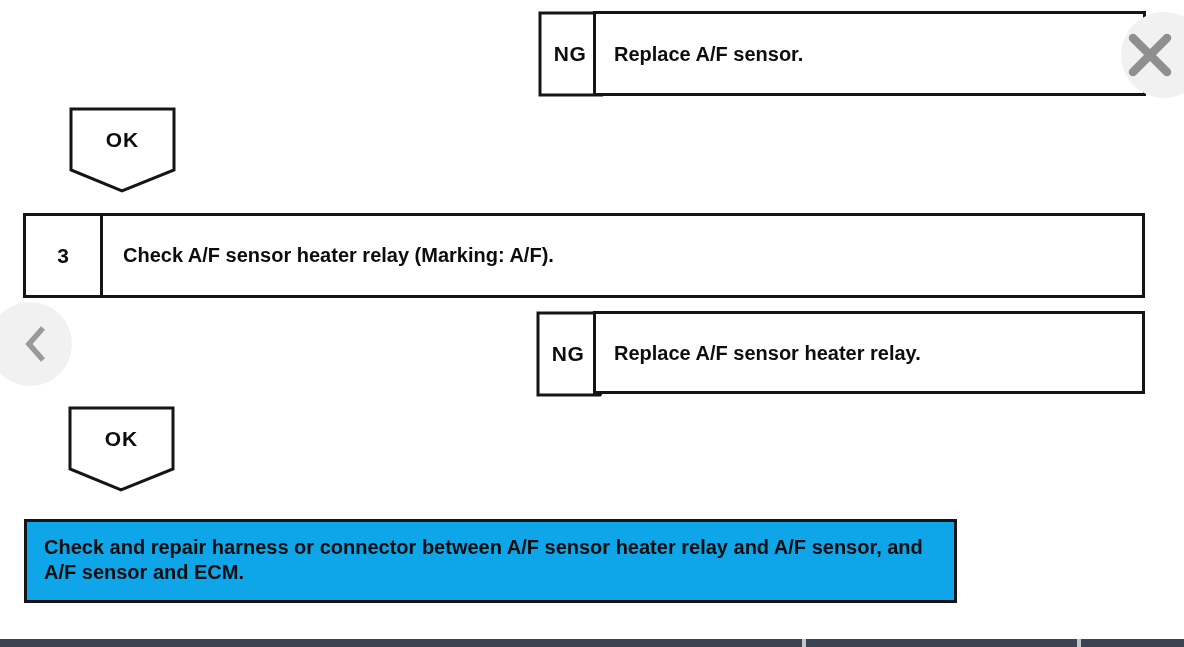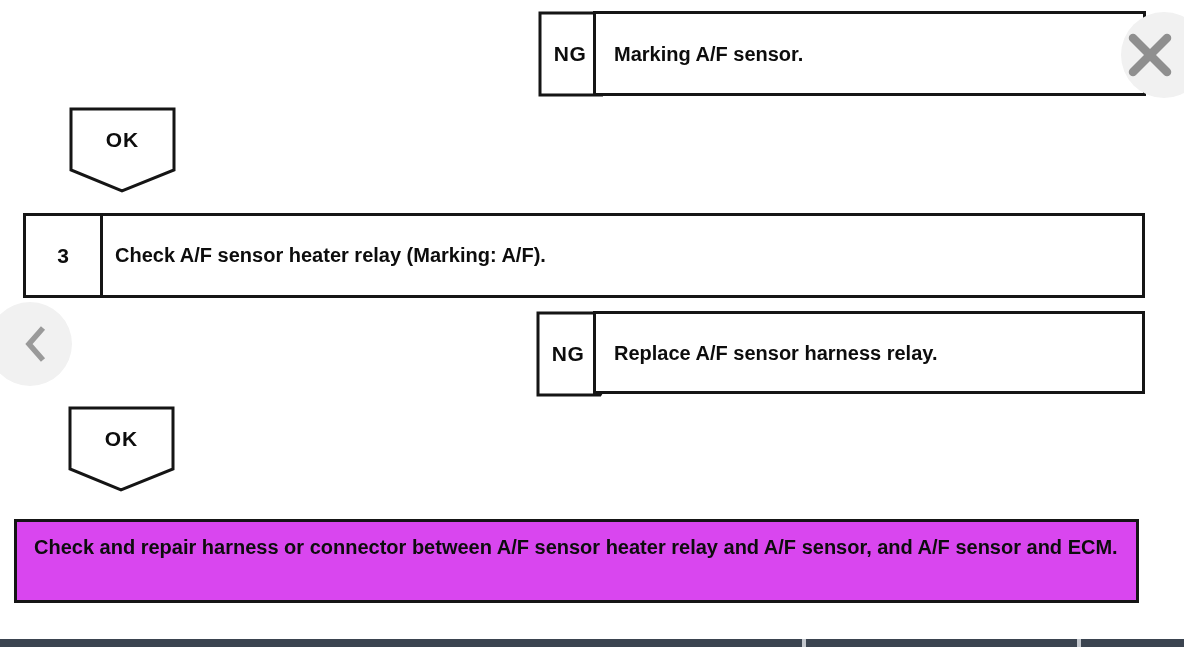--- a/index.html
+++ b/index.html
@@ -51,28 +51,28 @@
   }
   .step-num-cell {
     width: 74px; flex: 0 0 74px;
     border-right: 3px solid #151515;
     display: flex; align-items: center; justify-content: center;
     font-weight: 700; font-size: 21px; color: #0d0d0d;
   }
   .step-title-cell {
     flex: 1;
     display: flex; align-items: center;
-    padding-left: 12px; padding-right: 10px;
+    padding-left: 20px; padding-right: 10px;
     font-weight: 700; font-size: 20px; color: #0d0d0d;
   }
 
   .final-box {
     position: absolute;
-    left: 14px; top: 519px; width: 1125px; height: 84px;
-    background: #d946ef;
+    left: 24px; top: 519px; width: 933px; height: 84px;
+    background: #0ea5e9;
     border: 3px solid #151515;
     box-sizing: border-box;
     padding: 13px 8px 0 17px;
   }
   .final-box .box-text {
     font-weight: 700; font-size: 20px; color: #0d0d0d; line-height: 25px;
   }
 
   
   .circle-btn {
@@ -102,21 +102,21 @@
 
 <div class="screen">
 
   <div class="shape ng-shape" style="left:494px; top:11px; width:90px; height:86px;">
     <svg class="outline" width="90" height="86" viewBox="0 0 90 86">
       <polygon points="2,2 64,2 88,43 64,84 2,84" fill="#ffffff" stroke="#151515" stroke-width="3"></polygon>
     </svg>
     <span class="shape-label">NG</span>
   </div>
   <div class="action-box" style="left:593px; top:11px; width:553px; height:85px;">
-    <span class="box-text">Marking A/F sensor.</span>
+    <span class="box-text">Replace A/F sensor.</span>
   </div>
 
   <button class="circle-btn close-btn">
     <svg width="46" height="46" viewBox="0 0 46 46">
       <line x1="6" y1="6" x2="40" y2="40" stroke="#8f8f8f" stroke-width="8.5" stroke-linecap="round"></line>
       <line x1="40" y1="6" x2="6" y2="40" stroke="#8f8f8f" stroke-width="8.5" stroke-linecap="round"></line>
     </svg>
   </button>
 
   <div class="shape ok-shape" style="left:25px; top:107px; width:107px; height:86px;">
@@ -137,21 +137,21 @@
     </svg>
   </button>
 
   <div class="shape ng-shape" style="left:492px; top:311px; width:90px; height:86px;">
     <svg class="outline" width="90" height="86" viewBox="0 0 90 86">
       <polygon points="2,2 64,2 88,43 64,84 2,84" fill="#ffffff" stroke="#151515" stroke-width="3"></polygon>
     </svg>
     <span class="shape-label">NG</span>
   </div>
   <div class="action-box" style="left:593px; top:311px; width:552px; height:83px;">
-    <span class="box-text">Replace A/F sensor harness relay.</span>
+    <span class="box-text">Replace A/F sensor heater relay.</span>
   </div>
 
   <div class="shape ok-shape" style="left:24px; top:406px; width:107px; height:86px;">
     <svg class="outline" width="107" height="86" viewBox="0 0 107 86">
       <polygon points="2,2 105,2 105,63 53,84 2,63" fill="#ffffff" stroke="#151515" stroke-width="3"></polygon>
     </svg>
     <span class="shape-label">OK</span>
   </div>
 
   <div class="final-box">

